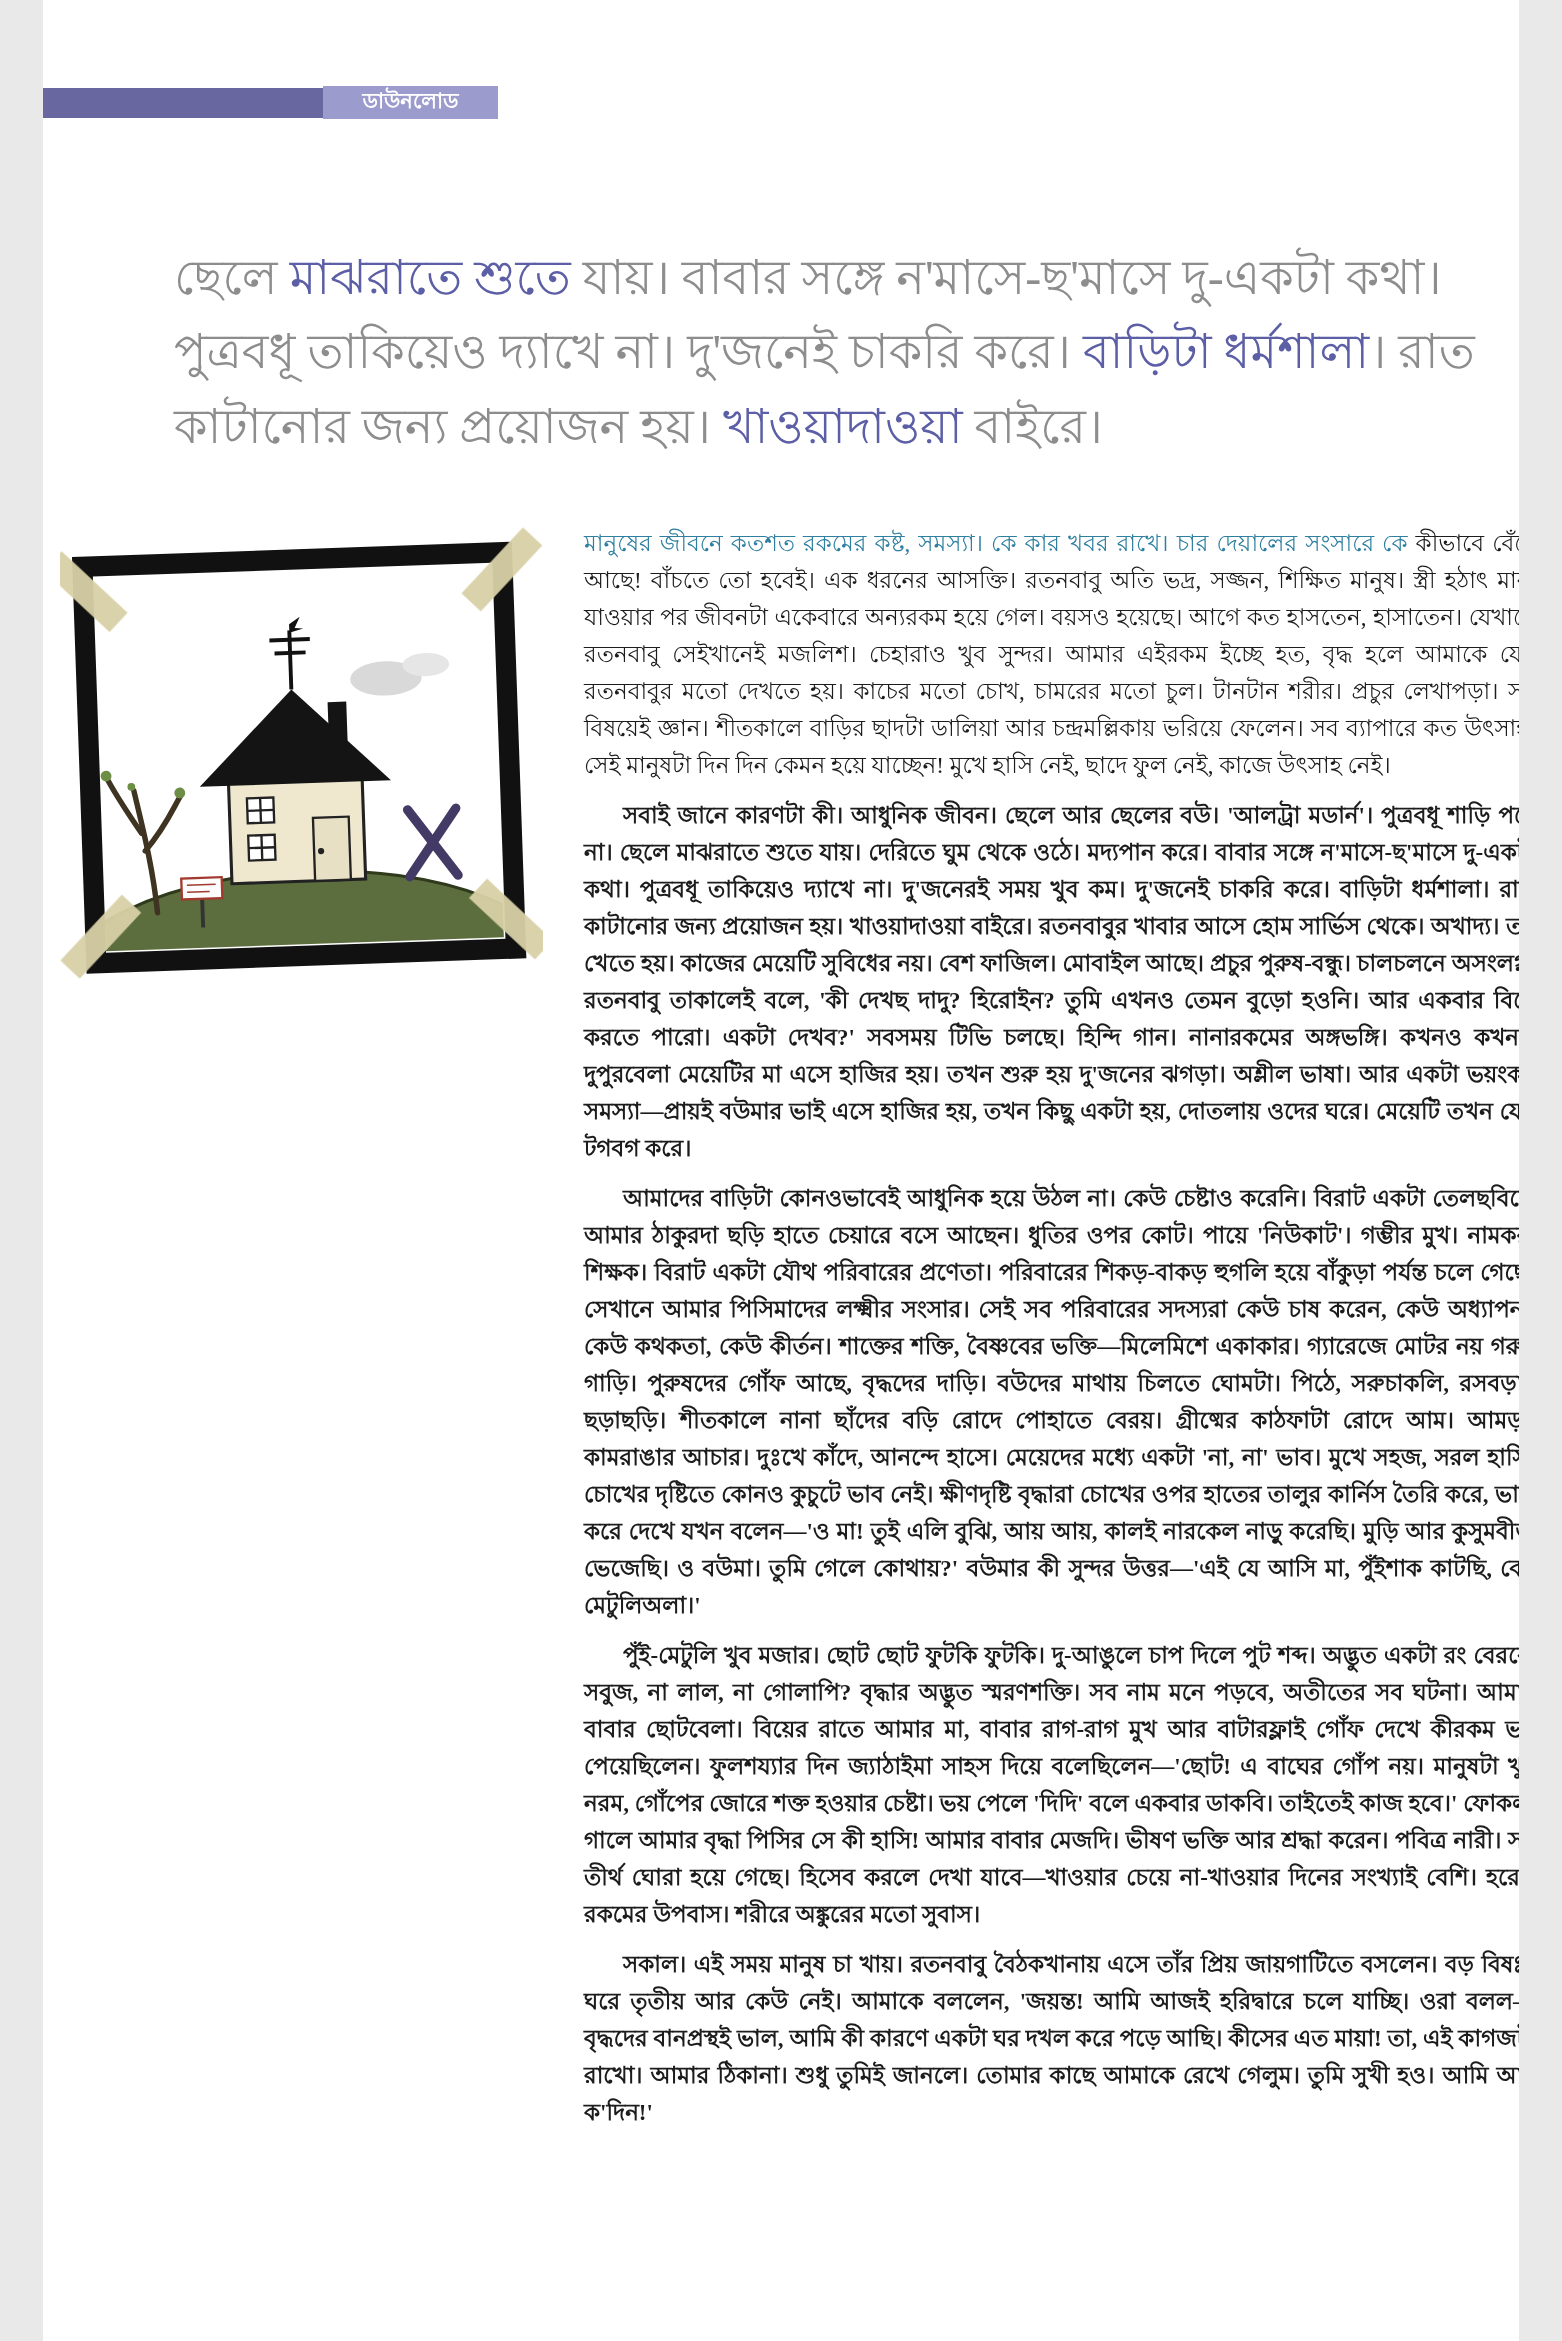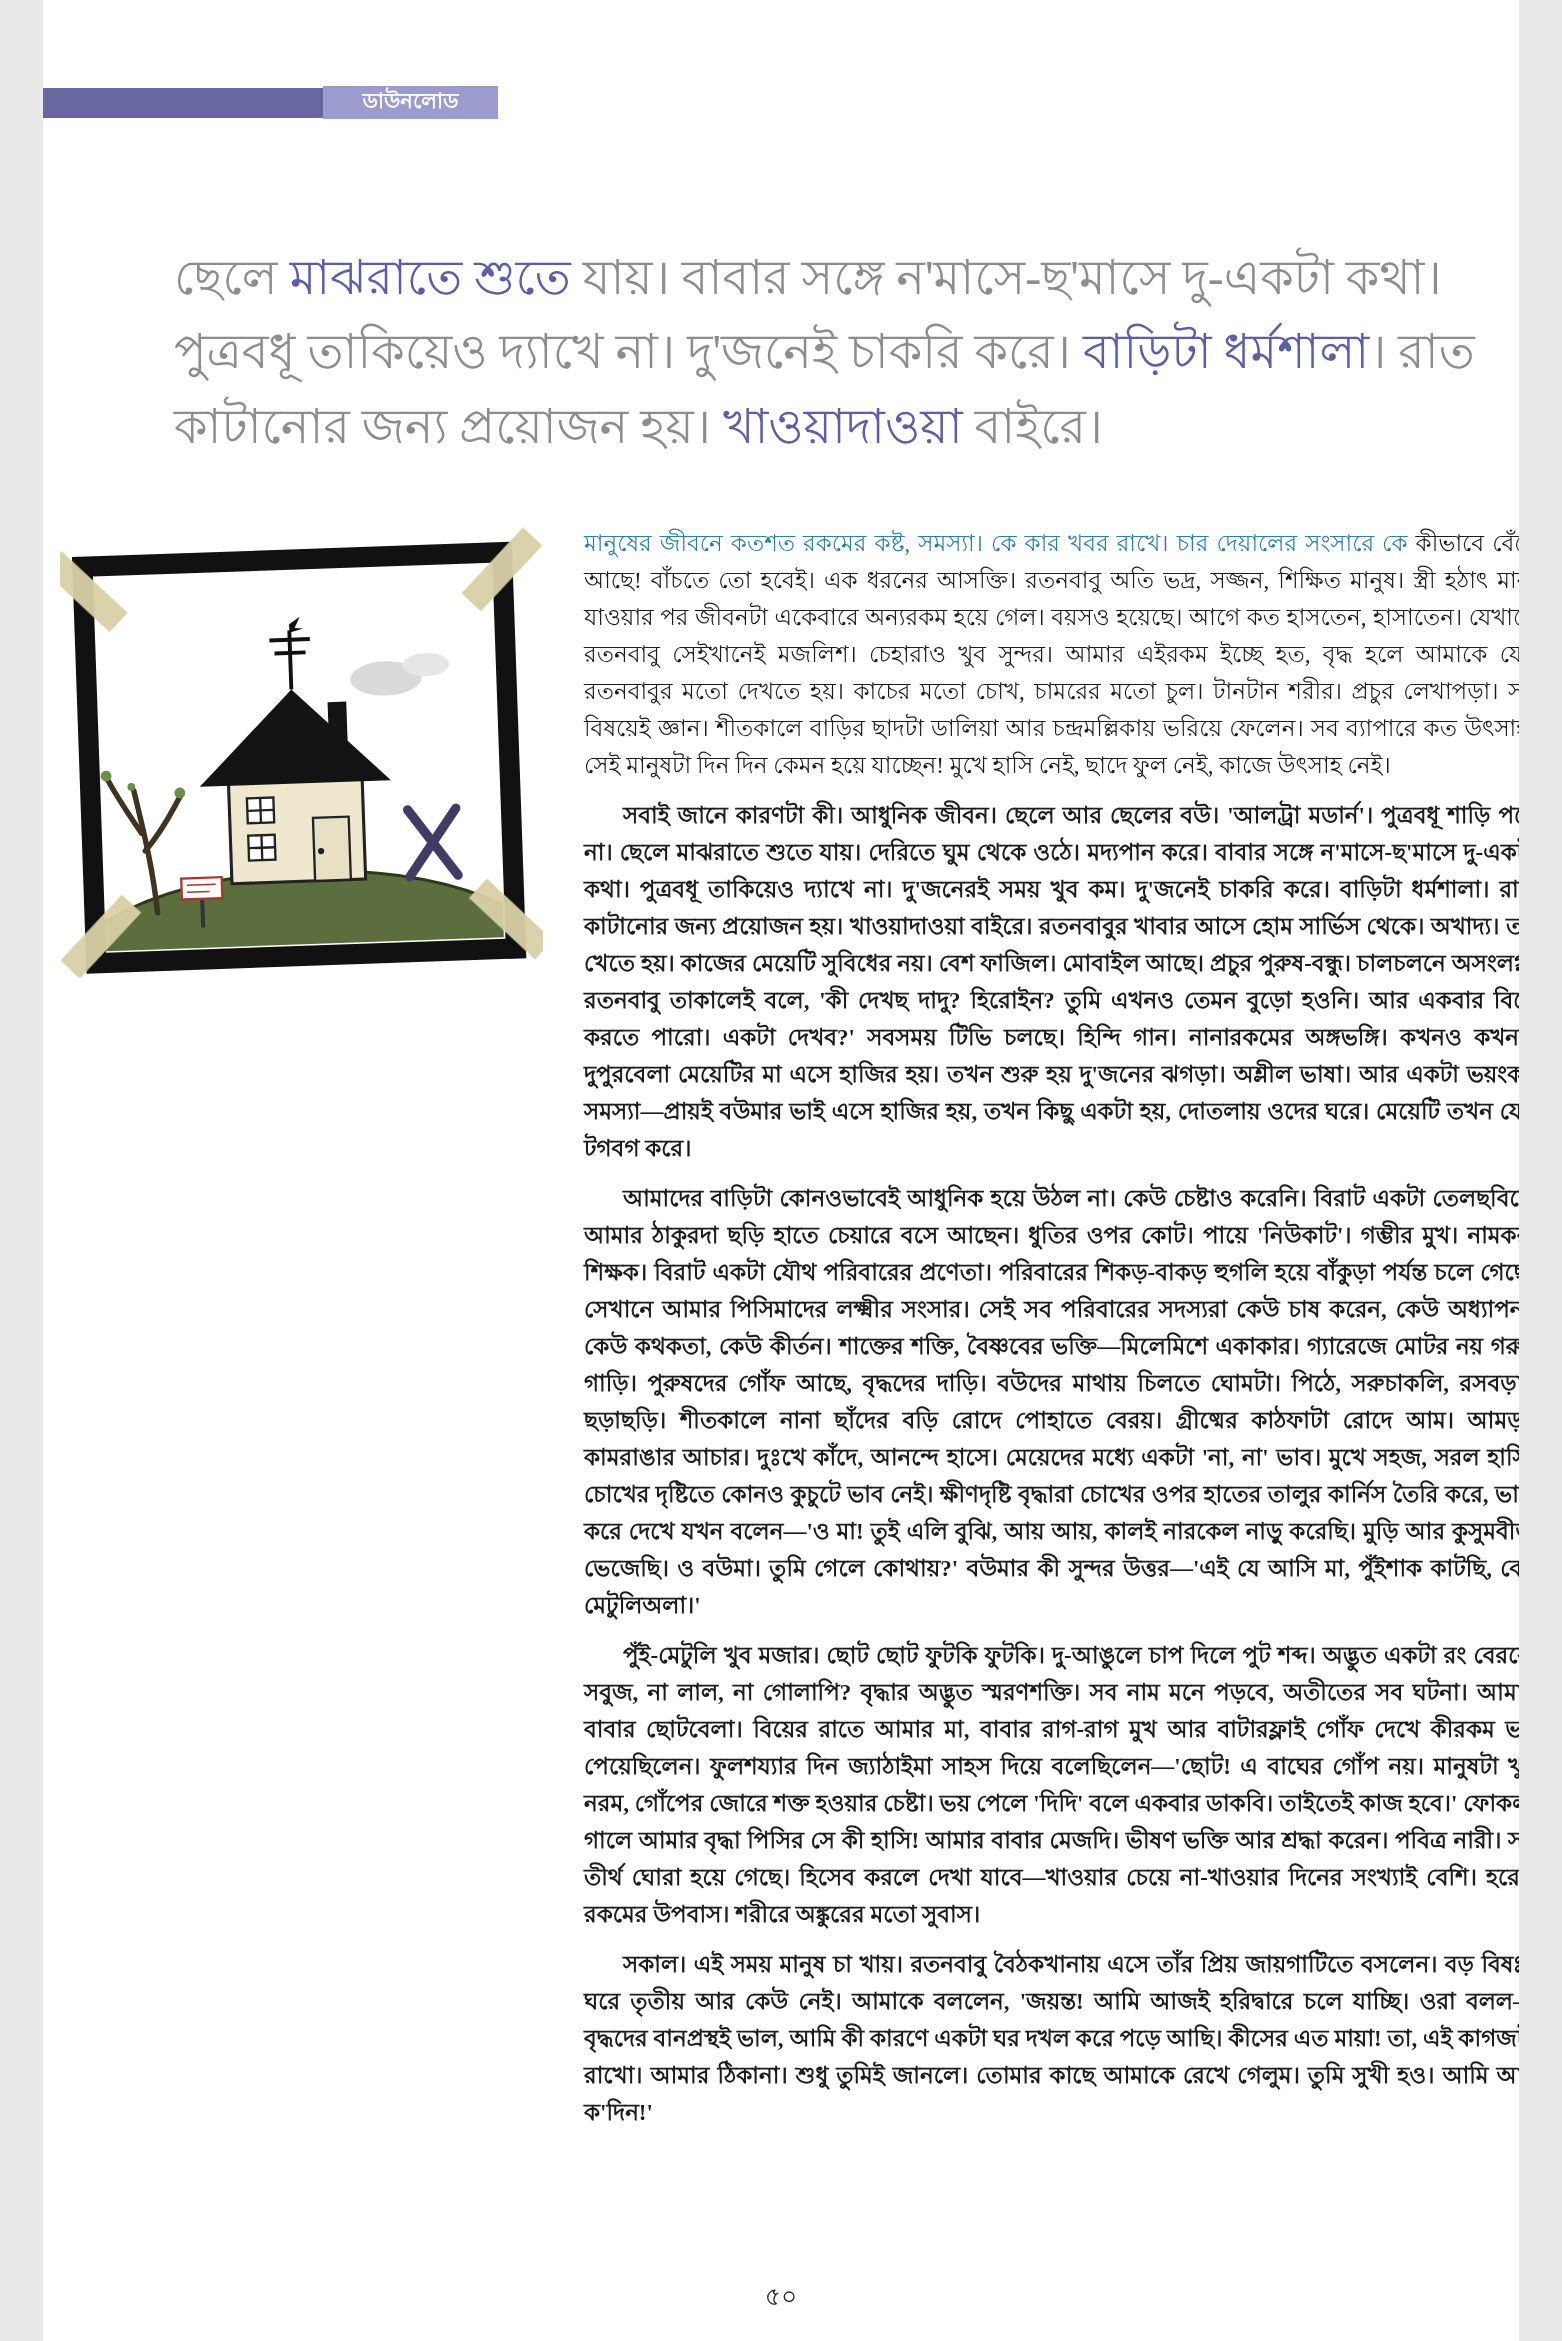--- a/index.html
+++ b/index.html
@@ -139,16 +139,15 @@
   </figure>
 
   <main class="story">
     <p><span class="lead">মানুষের জীবনে কতশত রকমের কষ্ট, সমস্যা। কে কার খবর রাখে। চার দেয়ালের সংসারে কে</span><span> কীভাবে বেঁচে আছে! বাঁচতে তো হবেই। এক ধরনের আসক্তি। রতনবাবু অতি ভদ্র, সজ্জন, শিক্ষিত মানুষ। স্ত্রী হঠাৎ মারা যাওয়ার পর জীবনটা একেবারে অন্যরকম হয়ে গেল। বয়সও হয়েছে। আগে কত হাসতেন, হাসাতেন। যেখানে রতনবাবু সেইখানেই মজলিশ। চেহারাও খুব সুন্দর। আমার এইরকম ইচ্ছে হত, বৃদ্ধ হলে আমাকে যেন রতনবাবুর মতো দেখতে হয়। কাচের মতো চোখ, চামরের মতো চুল। টানটান শরীর। প্রচুর লেখাপড়া। সব বিষয়েই জ্ঞান। শীতকালে বাড়ির ছাদটা ডালিয়া আর চন্দ্রমল্লিকায় ভরিয়ে ফেলেন। সব ব্যাপারে কত উৎসাহ! সেই মানুষটা দিন দিন কেমন হয়ে যাচ্ছেন! মুখে হাসি নেই, ছাদে ফুল নেই, কাজে উৎসাহ নেই।</span></p>
     <p class="ind">সবাই জানে কারণটা কী। আধুনিক জীবন। ছেলে আর ছেলের বউ। 'আলট্রা মডার্ন'। পুত্রবধূ শাড়ি পরে না। ছেলে মাঝরাতে শুতে যায়। দেরিতে ঘুম থেকে ওঠে। মদ্যপান করে। বাবার সঙ্গে ন'মাসে-ছ'মাসে দু-একটা কথা। পুত্রবধূ তাকিয়েও দ্যাখে না। দু'জনেরই সময় খুব কম। দু'জনেই চাকরি করে। বাড়িটা ধর্মশালা। রাত কাটানোর জন্য প্রয়োজন হয়। খাওয়াদাওয়া বাইরে। রতনবাবুর খাবার আসে হোম সার্ভিস থেকে। অখাদ্য। তবু খেতে হয়। কাজের মেয়েটি সুবিধের নয়। বেশ ফাজিল। মোবাইল আছে। প্রচুর পুরুষ-বন্ধু। চালচলনে অসংলগ্ন। রতনবাবু তাকালেই বলে, 'কী দেখছ দাদু? হিরোইন? তুমি এখনও তেমন বুড়ো হওনি। আর একবার বিয়ে করতে পারো। একটা দেখব?' সবসময় টিভি চলছে। হিন্দি গান। নানারকমের অঙ্গভঙ্গি। কখনও কখনও দুপুরবেলা মেয়েটির মা এসে হাজির হয়। তখন শুরু হয় দু'জনের ঝগড়া। অশ্লীল ভাষা। আর একটা ভয়ংকর সমস্যা—প্রায়ই বউমার ভাই এসে হাজির হয়, তখন কিছু একটা হয়, দোতলায় ওদের ঘরে। মেয়েটি তখন যেন টগবগ করে।</p>
     <p class="ind">আমাদের বাড়িটা কোনওভাবেই আধুনিক হয়ে উঠল না। কেউ চেষ্টাও করেনি। বিরাট একটা তেলছবিতে আমার ঠাকুরদা ছড়ি হাতে চেয়ারে বসে আছেন। ধুতির ওপর কোট। পায়ে 'নিউকাট'। গম্ভীর মুখ। নামকরা শিক্ষক। বিরাট একটা যৌথ পরিবারের প্রণেতা। পরিবারের শিকড়-বাকড় হুগলি হয়ে বাঁকুড়া পর্যন্ত চলে গেছে। সেখানে আমার পিসিমাদের লক্ষ্মীর সংসার। সেই সব পরিবারের সদস্যরা কেউ চাষ করেন, কেউ অধ্যাপনা, কেউ কথকতা, কেউ কীর্তন। শাক্তের শক্তি, বৈষ্ণবের ভক্তি—মিলেমিশে একাকার। গ্যারেজে মোটর নয় গরুর গাড়ি। পুরুষদের গোঁফ আছে, বৃদ্ধদের দাড়ি। বউদের মাথায় চিলতে ঘোমটা। পিঠে, সরুচাকলি, রসবড়ার ছড়াছড়ি। শীতকালে নানা ছাঁদের বড়ি রোদে পোহাতে বেরয়। গ্রীষ্মের কাঠফাটা রোদে আম। আমড়া, কামরাঙার আচার। দুঃখে কাঁদে, আনন্দে হাসে। মেয়েদের মধ্যে একটা 'না, না' ভাব। মুখে সহজ, সরল হাসি। চোখের দৃষ্টিতে কোনও কুচুটে ভাব নেই। ক্ষীণদৃষ্টি বৃদ্ধারা চোখের ওপর হাতের তালুর কার্নিস তৈরি করে, ভাল করে দেখে যখন বলেন—'ও মা! তুই এলি বুঝি, আয় আয়, কালই নারকেল নাড়ু করেছি। মুড়ি আর কুসুমবীজ ভেজেছি। ও বউমা। তুমি গেলে কোথায়?' বউমার কী সুন্দর উত্তর—'এই যে আসি মা, পুঁইশাক কাটছি, বেশ মেটুলিঅলা।'</p>
     <p class="ind">পুঁই-মেটুলি খুব মজার। ছোট ছোট ফুটকি ফুটকি। দু-আঙুলে চাপ দিলে পুট শব্দ। অদ্ভুত একটা রং বেরবে, সবুজ, না লাল, না গোলাপি? বৃদ্ধার অদ্ভুত স্মরণশক্তি। সব নাম মনে পড়বে, অতীতের সব ঘটনা। আমার বাবার ছোটবেলা। বিয়ের রাতে আমার মা, বাবার রাগ-রাগ মুখ আর বাটারফ্লাই গোঁফ দেখে কীরকম ভয় পেয়েছিলেন। ফুলশয্যার দিন জ্যাঠাইমা সাহস দিয়ে বলেছিলেন—'ছোট! এ বাঘের গোঁপ নয়। মানুষটা খুব নরম, গোঁপের জোরে শক্ত হওয়ার চেষ্টা। ভয় পেলে 'দিদি' বলে একবার ডাকবি। তাইতেই কাজ হবে।' ফোকলা গালে আমার বৃদ্ধা পিসির সে কী হাসি! আমার বাবার মেজদি। ভীষণ ভক্তি আর শ্রদ্ধা করেন। পবিত্র নারী। সর্ব তীর্থ ঘোরা হয়ে গেছে। হিসেব করলে দেখা যাবে—খাওয়ার চেয়ে না-খাওয়ার দিনের সংখ্যাই বেশি। হরেক রকমের উপবাস। শরীরে অঙ্কুরের মতো সুবাস।</p>
     <p class="ind">সকাল। এই সময় মানুষ চা খায়। রতনবাবু বৈঠকখানায় এসে তাঁর প্রিয় জায়গাটিতে বসলেন। বড় বিষণ্ণ। ঘরে তৃতীয় আর কেউ নেই। আমাকে বললেন, 'জয়ন্ত! আমি আজই হরিদ্বারে চলে যাচ্ছি। ওরা বলল—বৃদ্ধদের বানপ্রস্থই ভাল, আমি কী কারণে একটা ঘর দখল করে পড়ে আছি। কীসের এত মায়া! তা, এই কাগজটা রাখো। আমার ঠিকানা। শুধু তুমিই জানলে। তোমার কাছে আমাকে রেখে গেলুম। তুমি সুখী হও। আমি আর ক'দিন!'</p>
   </main>
 
-  <div class="pageno">৫০</div>
 
 </div>
 
 
 </body></html>

